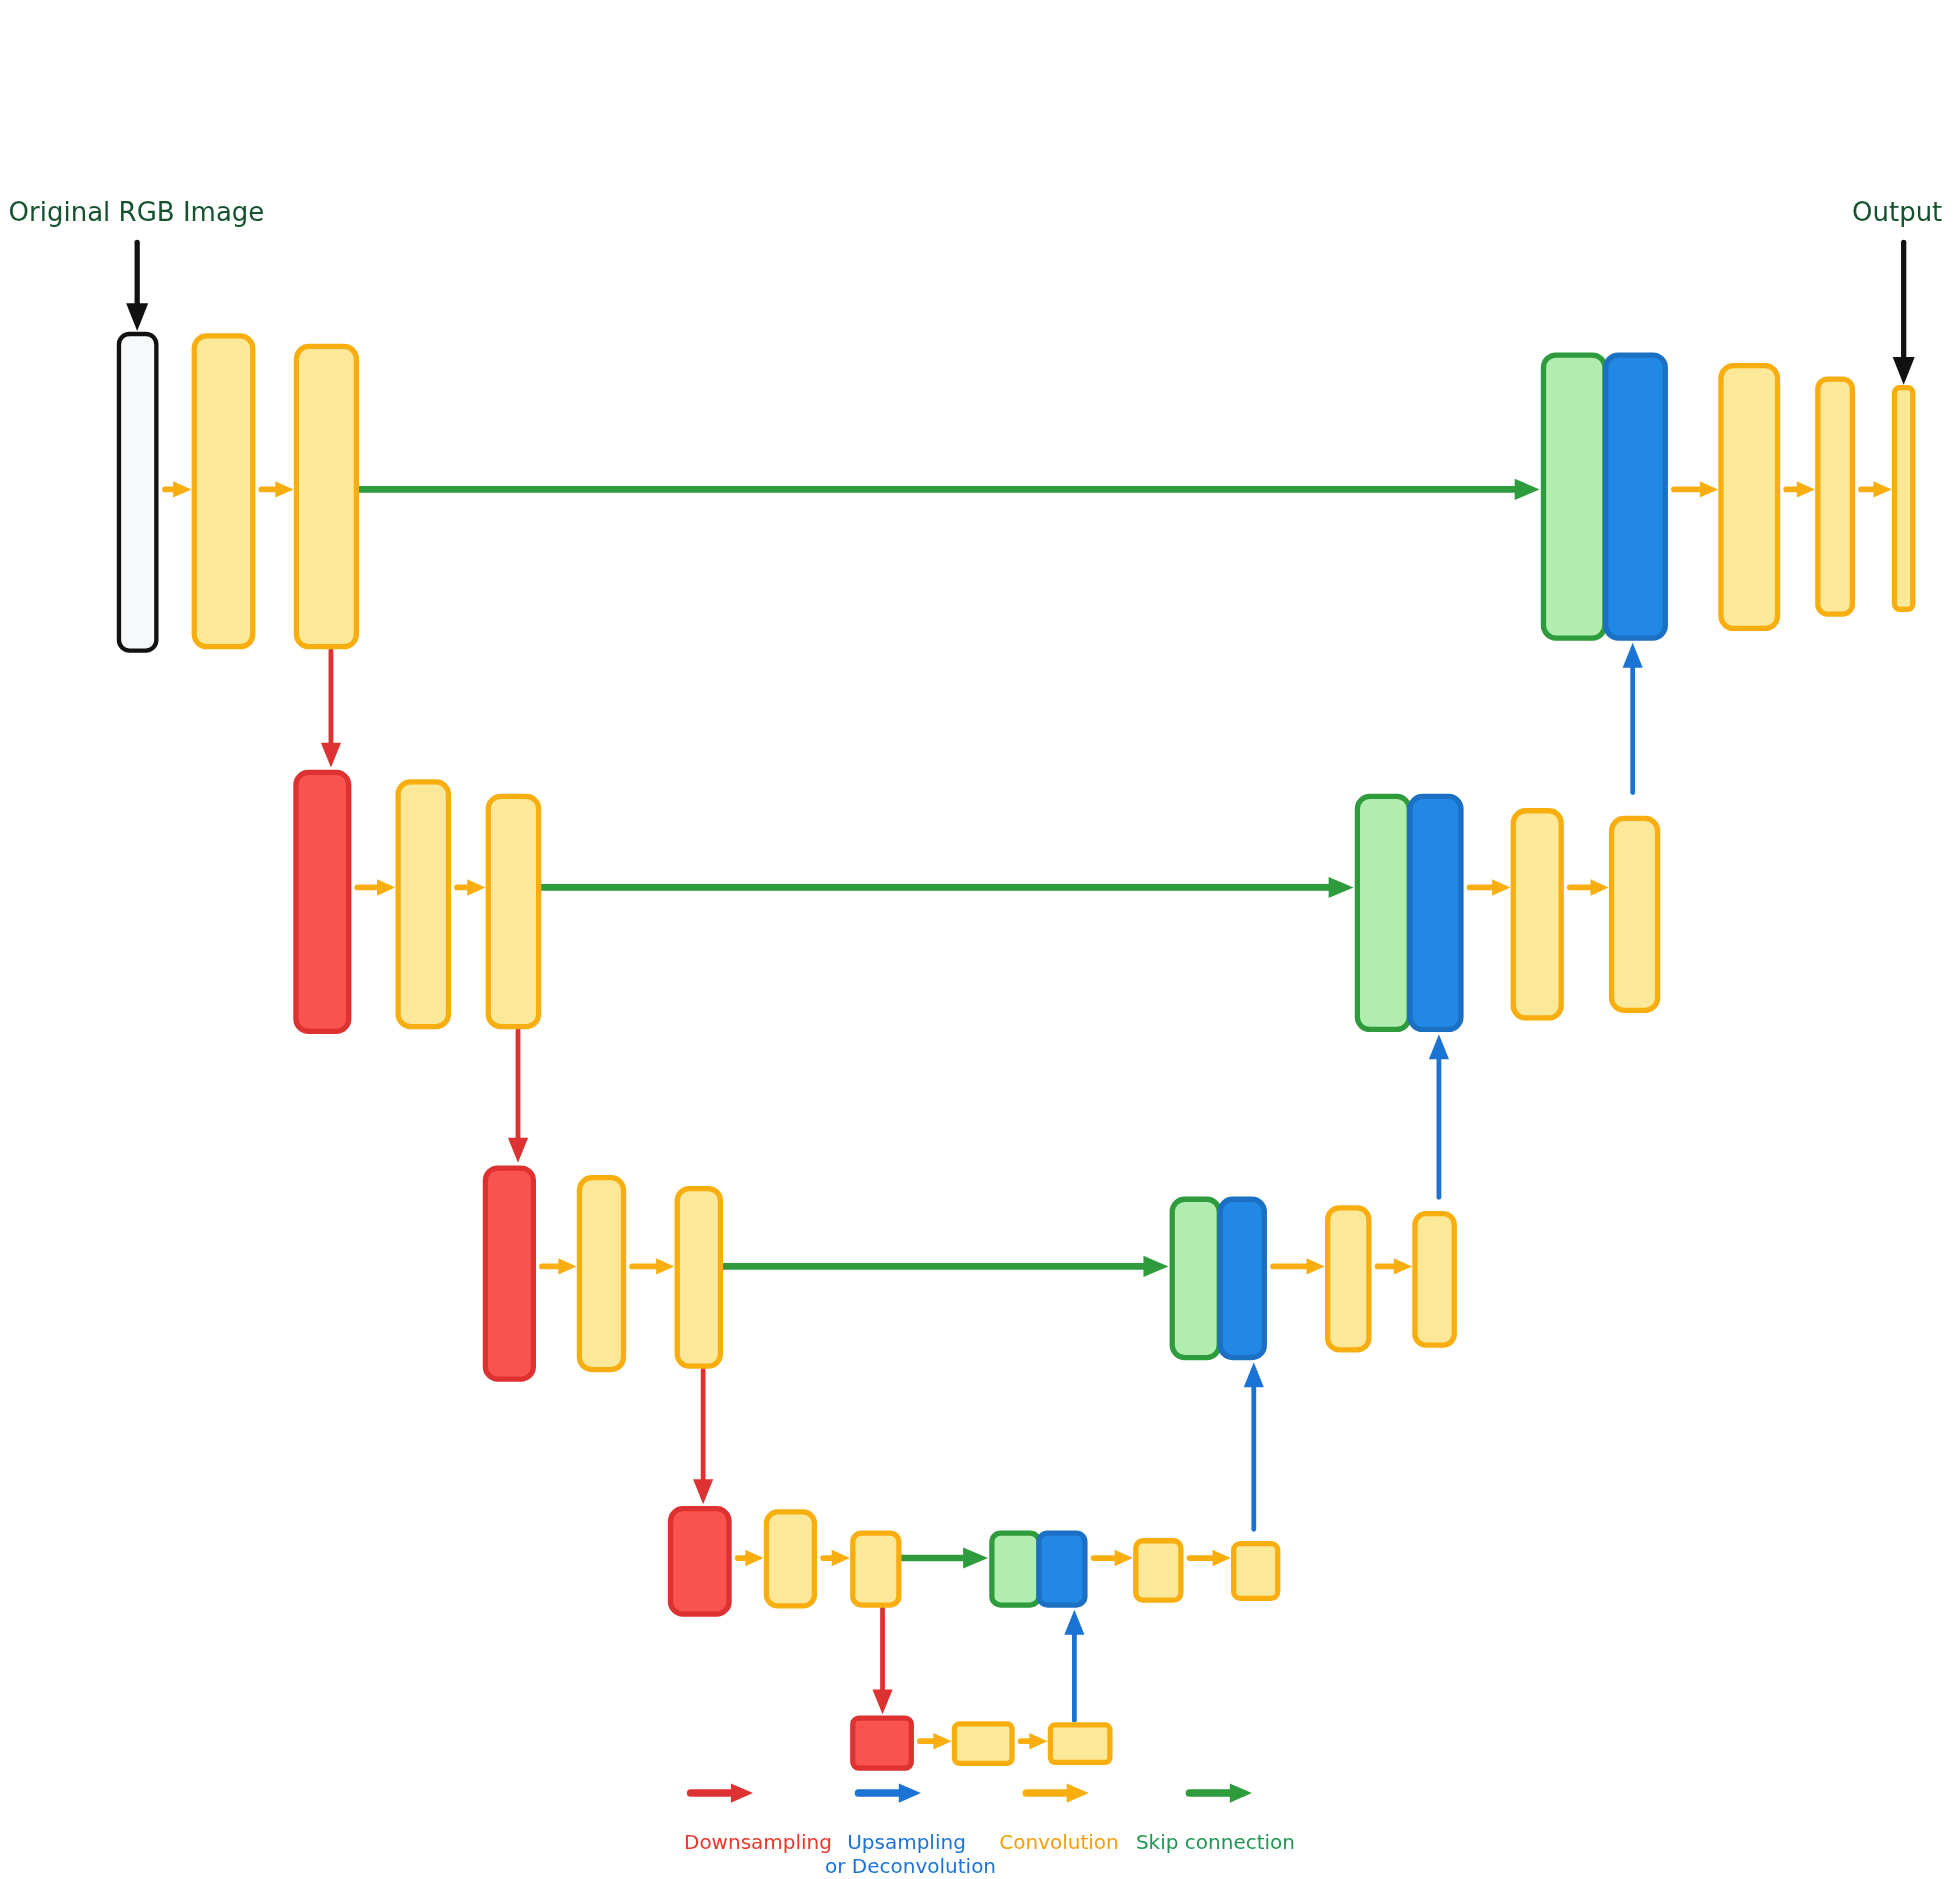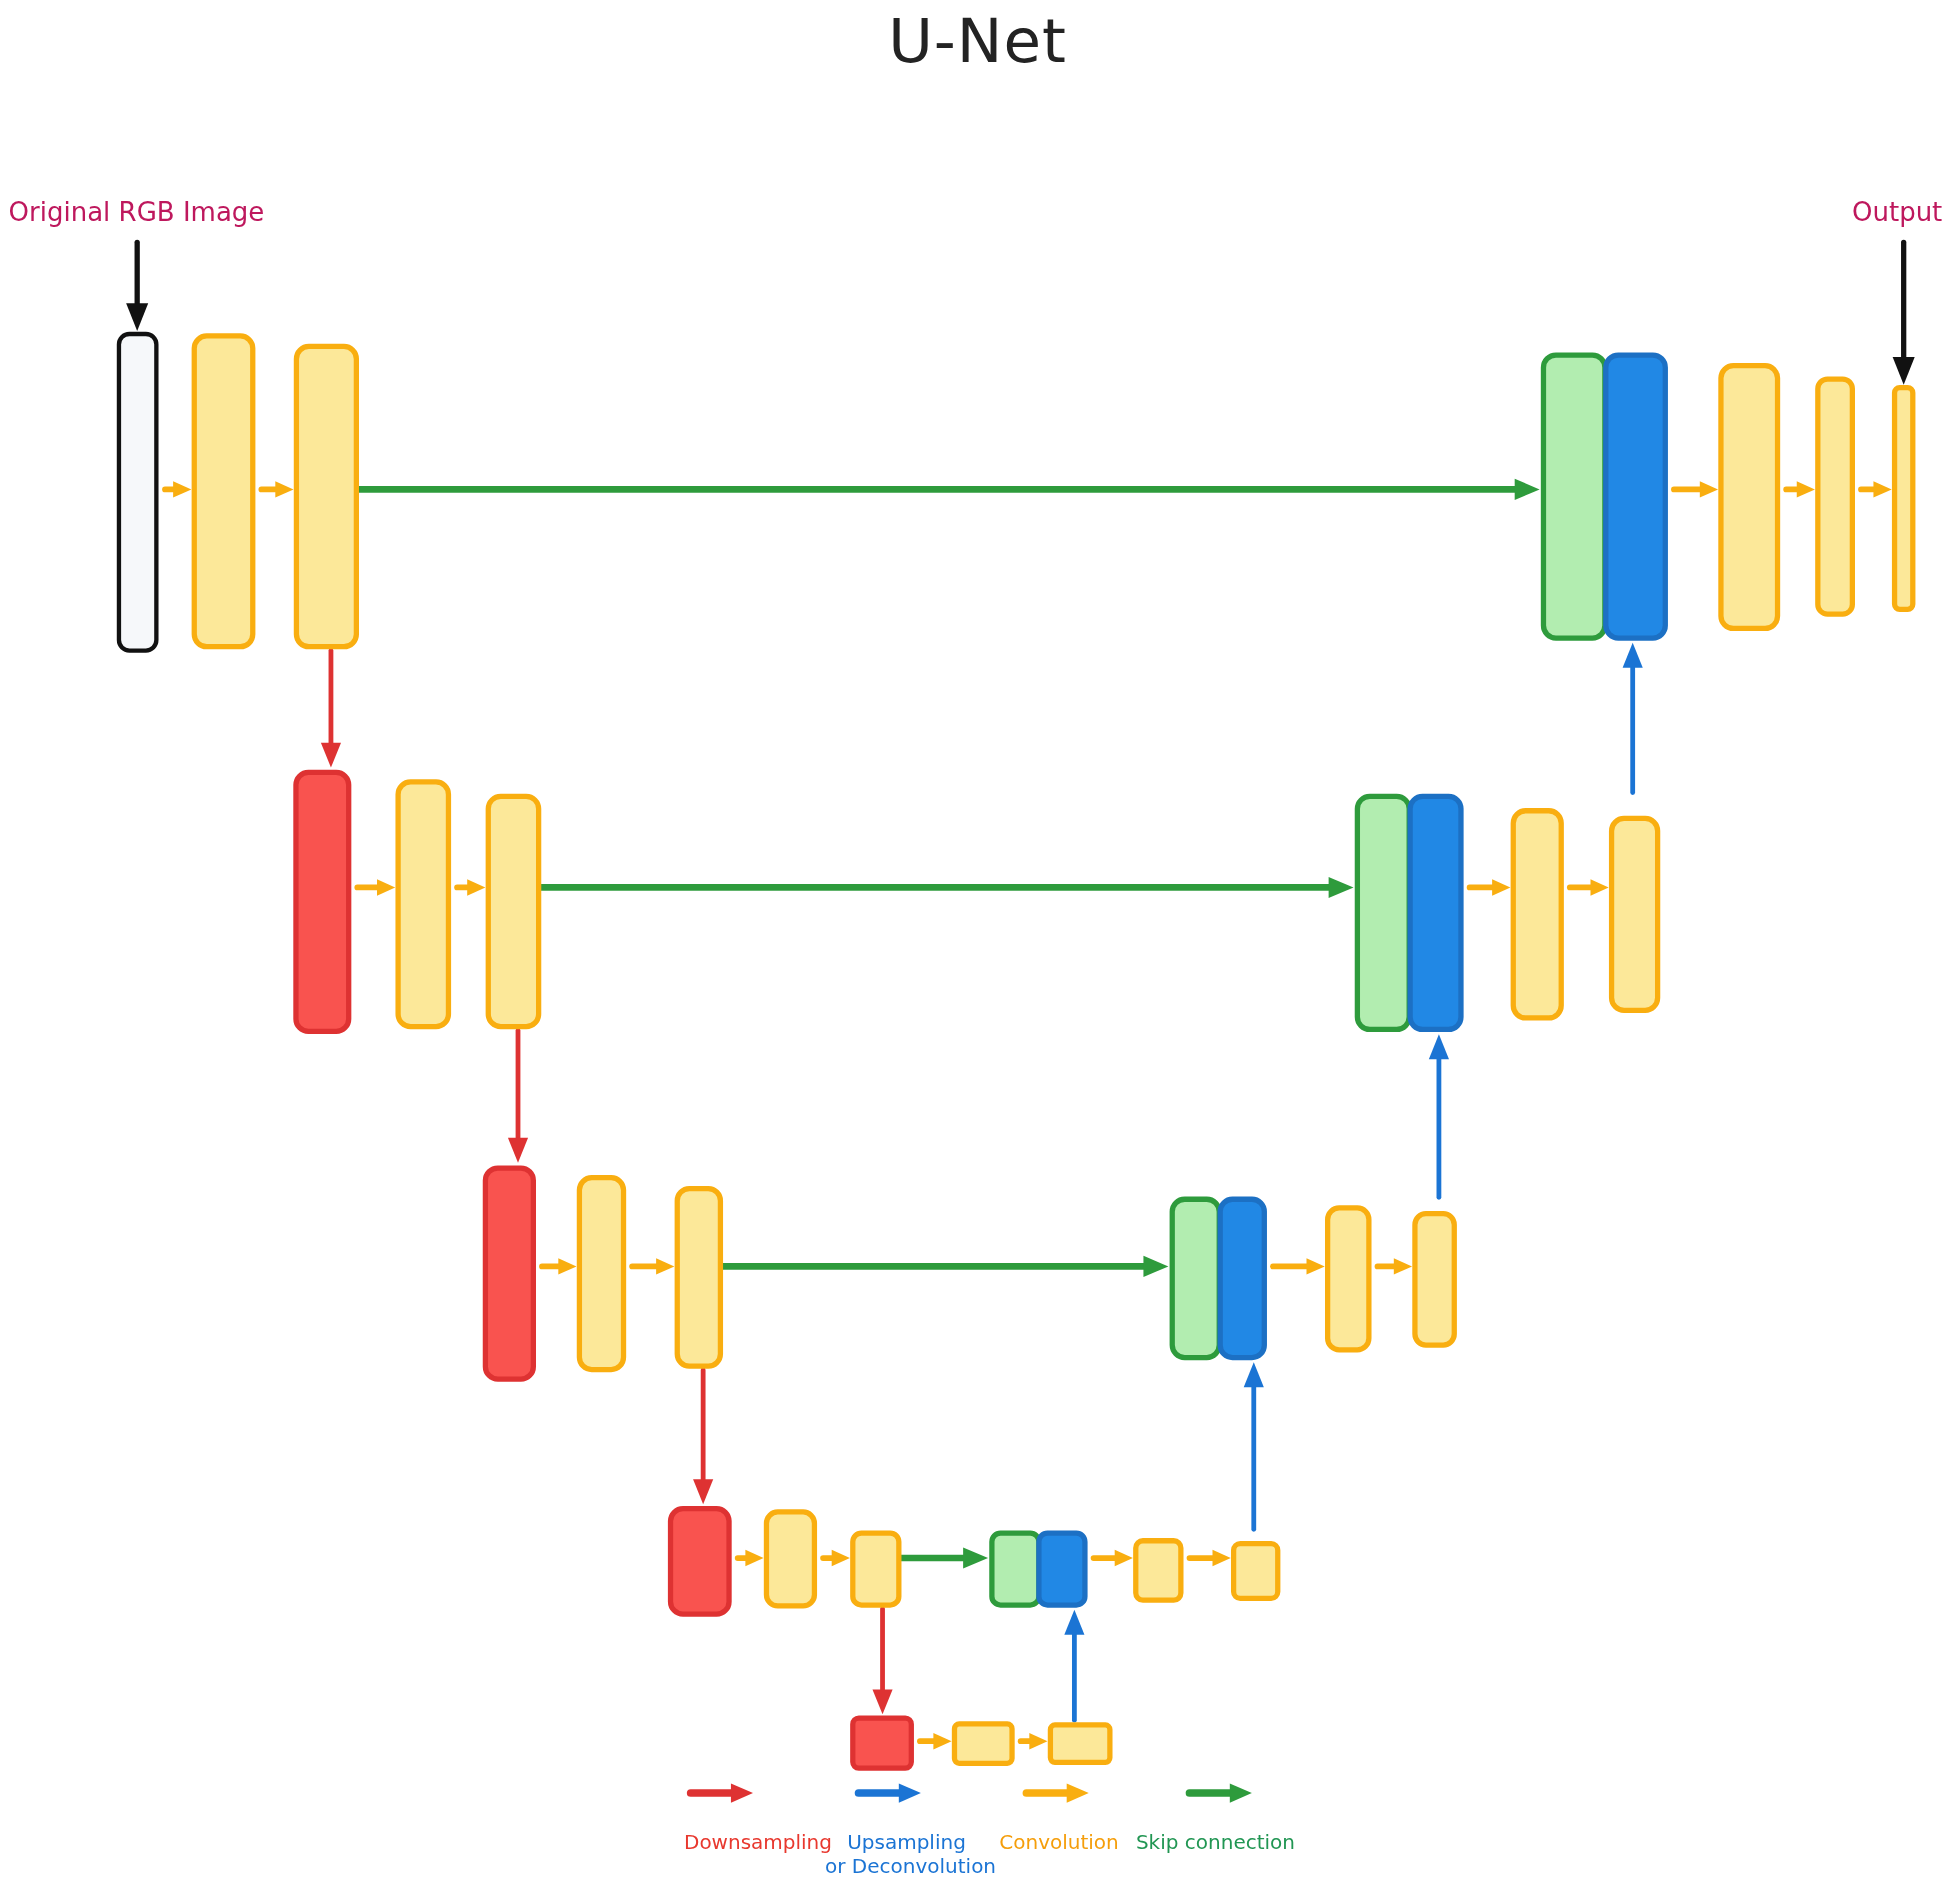--- a/index.html
+++ b/index.html
@@ -7,33 +7,32 @@
        font-family:"DejaVu Sans",sans-serif;}
   #root{position:absolute;inset:0;}
   svg.canvas{position:absolute;top:0;left:0;width:1955px;height:1880px;}
   .title{
     position:absolute;left:0;top:4.8px;width:1955px;text-align:center;
     font-family:"DejaVu Sans",sans-serif;font-size:61px;font-weight:400;
     color:#232323;letter-spacing:1px;
   }
   .ann{
     position:absolute;font-family:"DejaVu Sans",sans-serif;
-    font-size:26px;color:#be185d;white-space:nowrap;
+    font-size:26px;color:#14532d;white-space:nowrap;
   }
   .legend-lbl{
     position:absolute;font-family:"DejaVu Sans",sans-serif;
     font-size:20px;white-space:nowrap;text-align:center;line-height:1.22;
   }
 </style>
 </head>
 <body>
 
 <div id="root">
 
-  <div class="title">U-Net</div>
 
   <div class="ann" id="lbl-input" style="left:8.6px;top:197px;">Original RGB Image</div>
   <div class="ann" id="lbl-output" style="left:1852px;top:197px;">Output</div>
 
   <svg class="canvas" id="scene" viewBox="0 0 4076 3919" xmlns="http://www.w3.org/2000/svg">
       <g>
         <line x1="743" y1="1020" x2="3164" y2="1020" stroke="#2E9B3C" stroke-width="14" stroke-linecap="round"></line>
         <path d="M 3158 998 L 3210 1020 L 3158 1042 Z" fill="#2E9B3C"></path>
       </g>
       <g>

